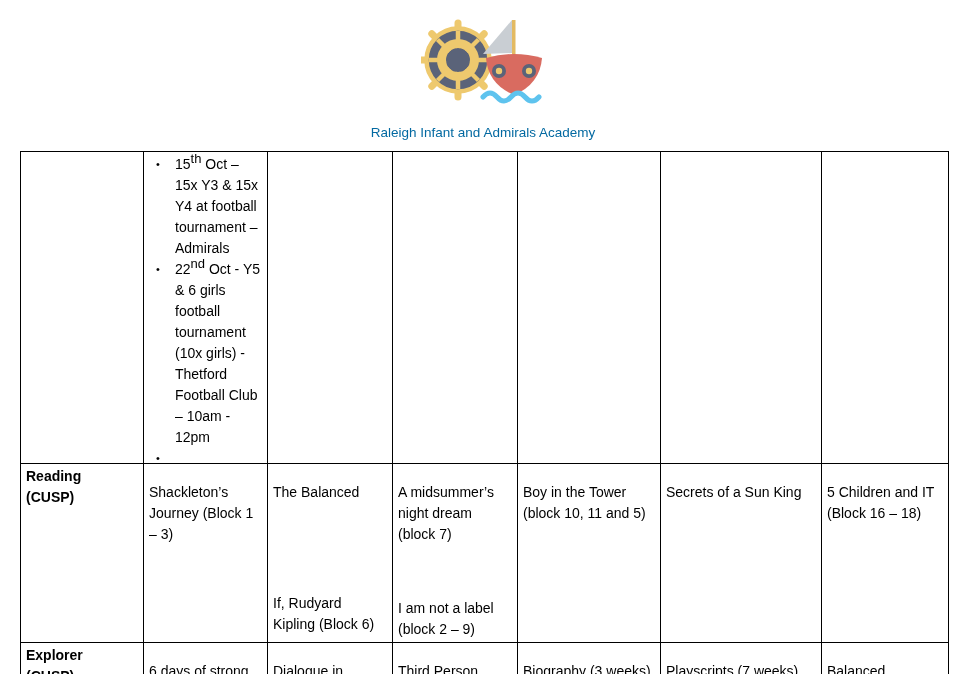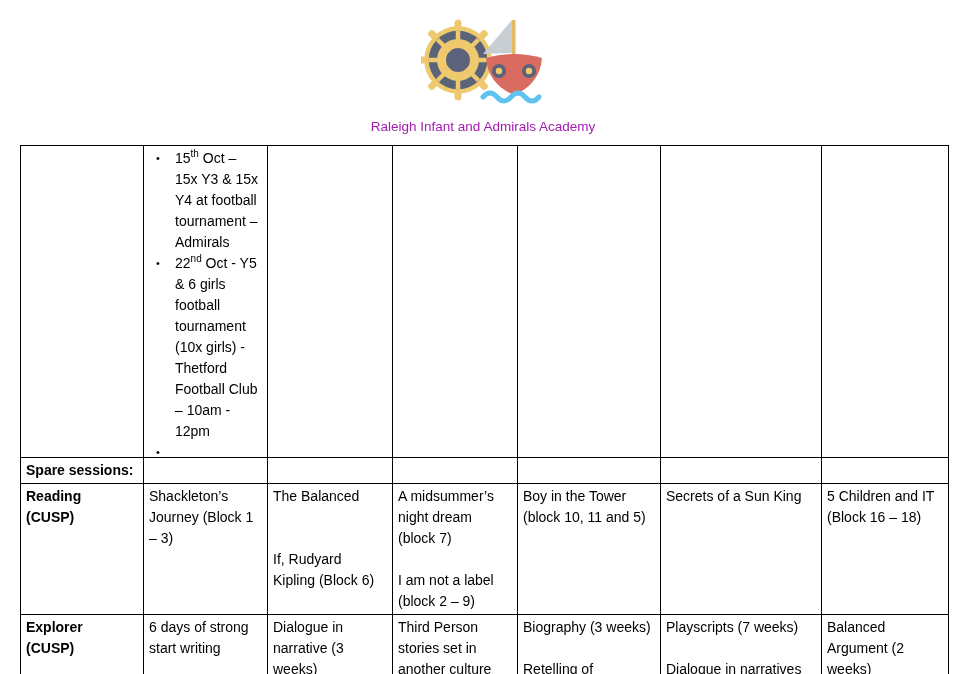--- a/index.html
+++ b/index.html
@@ -2,37 +2,37 @@
 <html><head>
 <meta charset="utf-8">
 <style>
   html,body{margin:0;padding:0;}
   body{
     width:966px;height:674px;background:#ffffff;overflow:hidden;
     font-family:"Liberation Sans","DejaVu Sans",sans-serif;color:#000;
     position:relative;
   }
   .logo-wrap{display:flex;justify-content:center;padding-top:16px;}
-  .titles{text-align:center;color:#a21caf;font-size:13.5px;line-height:18.5px;margin-top:14px;}
+  .titles{text-align:center;color:#0369a1;font-size:13.5px;line-height:18.5px;margin-top:20px;}
   table.plan{
     border-collapse:collapse;table-layout:fixed;
     margin:8px 0 0 20px;width:928px;
   }
   table.plan td{
     border:1.5px solid #000;vertical-align:top;
     padding:2px 5px;font-size:14px;line-height:21px;
     overflow:hidden;word-wrap:break-word;
   }
   td.rowhead{font-weight:bold;}
-  .p{min-height:21px;}
+  .p{min-height:21px;margin-top:16px;}
   
   td.events{font-size:11px;line-height:13.4px;padding-top:4px;}
   .bullet-item{position:relative;padding-left:26px;min-height:13.4px;}
   .bullet-item::before{content:"\2022";position:absolute;left:7px;top:0;font-size:11px;}
-  sup{font-size:10px;vertical-align:super;line-height:0;}
+  sup{font-size:13px;vertical-align:super;line-height:0;}
 </style>
 </head>
 <body>
 
 <div class="logo-wrap">
   <svg width="125" height="88" viewBox="0 0 125 88">
 
     <g stroke="#eec96e" stroke-width="7" stroke-linecap="round">
       <line x1="0" y1="44" x2="74" y2="44"></line>
       <line x1="37" y1="7" x2="37" y2="81"></line>
@@ -88,29 +88,20 @@
       <div class="bullet-item"><span>22</span><sup>nd</sup><span> Oct - Y5 &amp; 6 girls football tournament (10x girls) - Thetford Football Club – 10am - 12pm</span></div>
       <div class="bullet-item"><span></span></div>
     </td>
     <td></td>
     <td></td>
     <td></td>
     <td></td>
     <td></td>
   </tr>
 
-  <tr style="height:22px">
-    <td class="rowhead">Spare sessions:</td>
-    <td></td>
-    <td></td>
-    <td></td>
-    <td></td>
-    <td></td>
-    <td></td>
-  </tr>
 
   <tr style="height:126px">
     <td class="rowhead">
       <div>Reading</div>
       <div>(CUSP)</div>
     </td>
     <td>
       <div class="p">Shackleton’s Journey (Block 1 – 3)</div>
     </td>
     <td>

